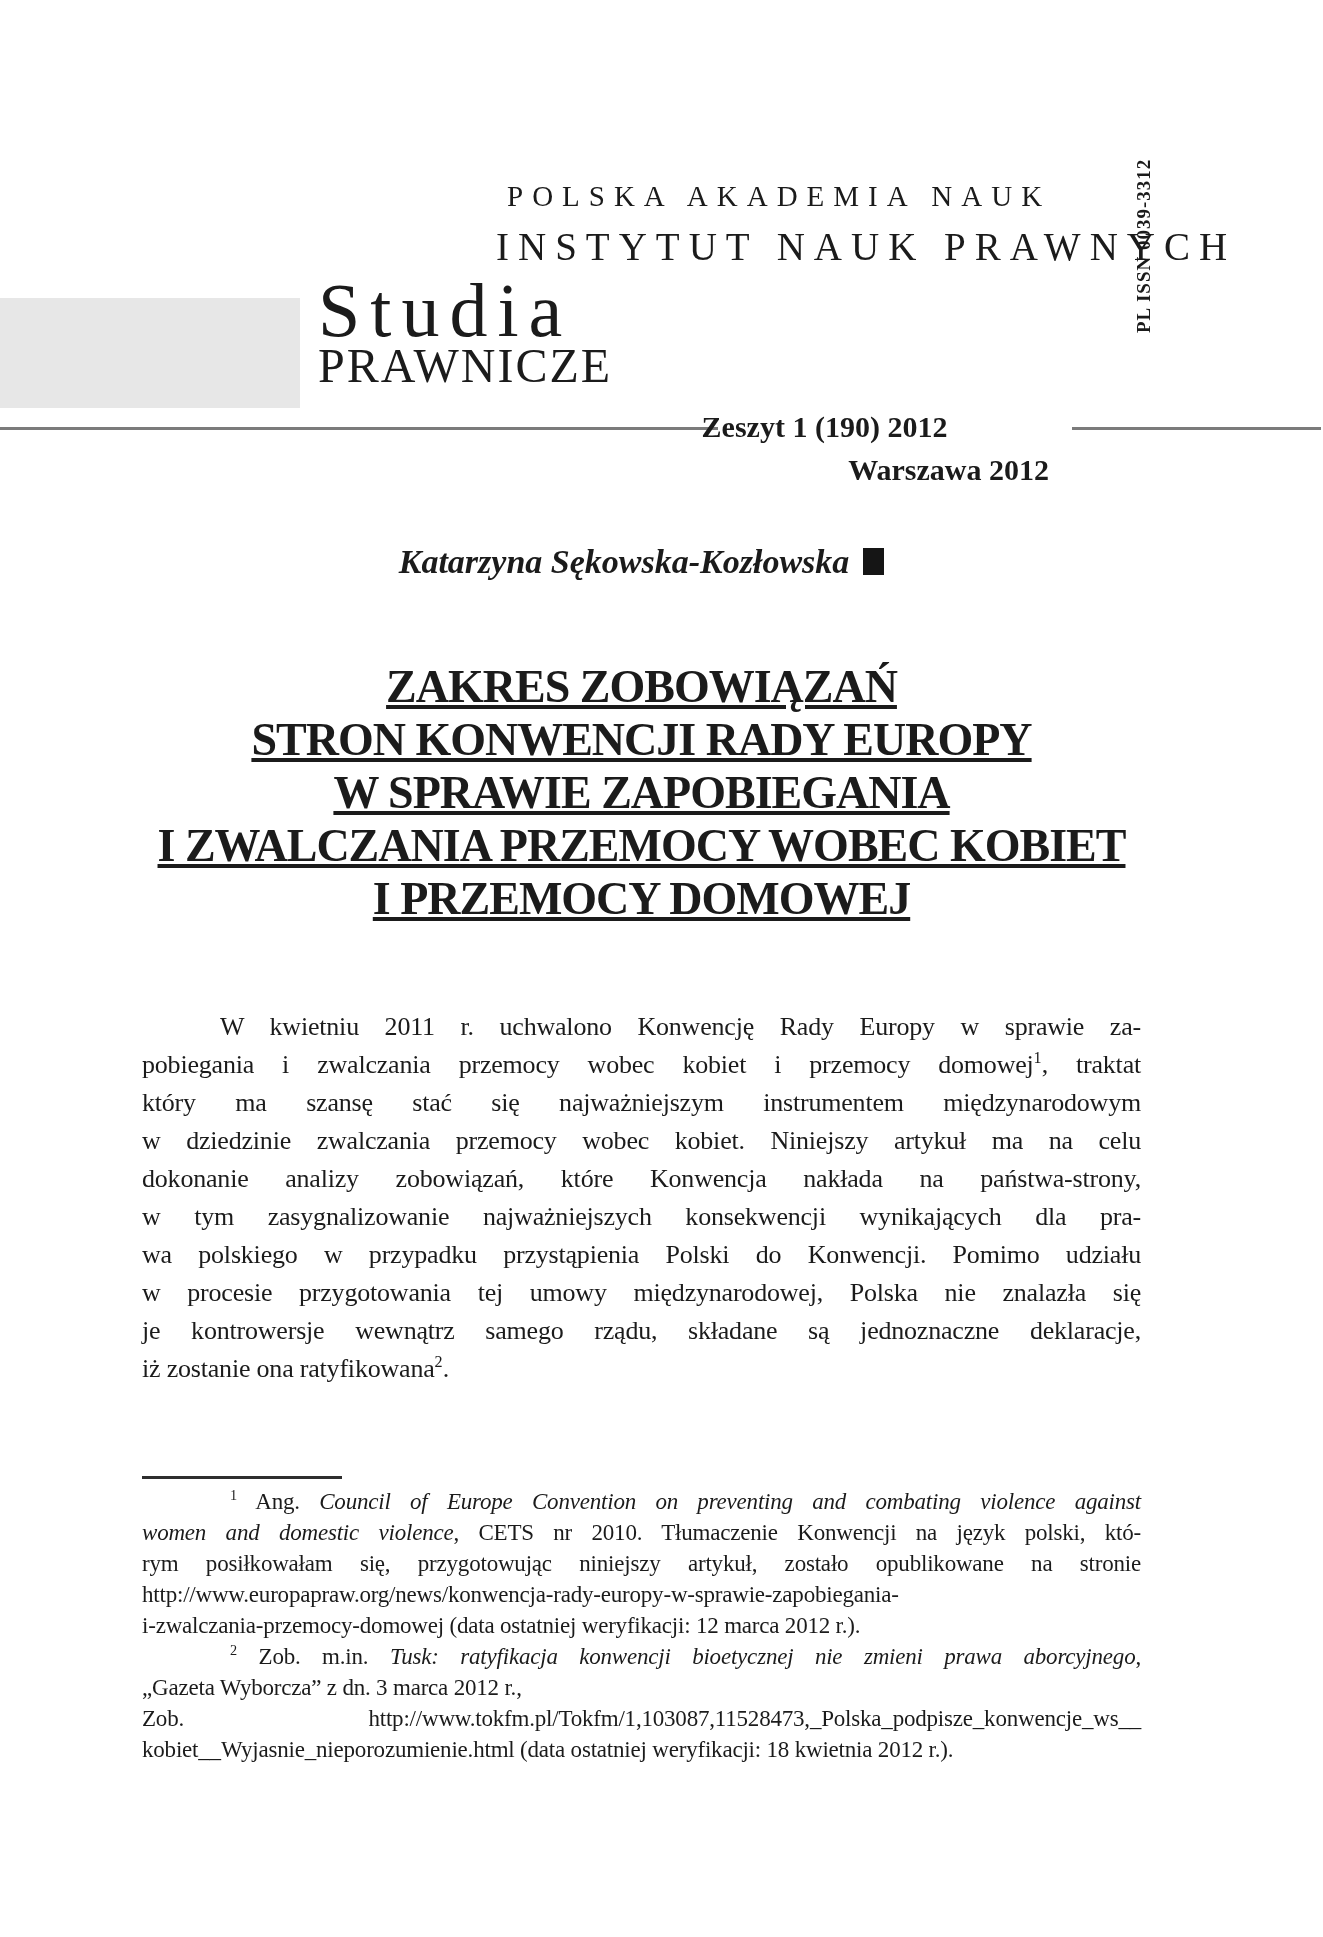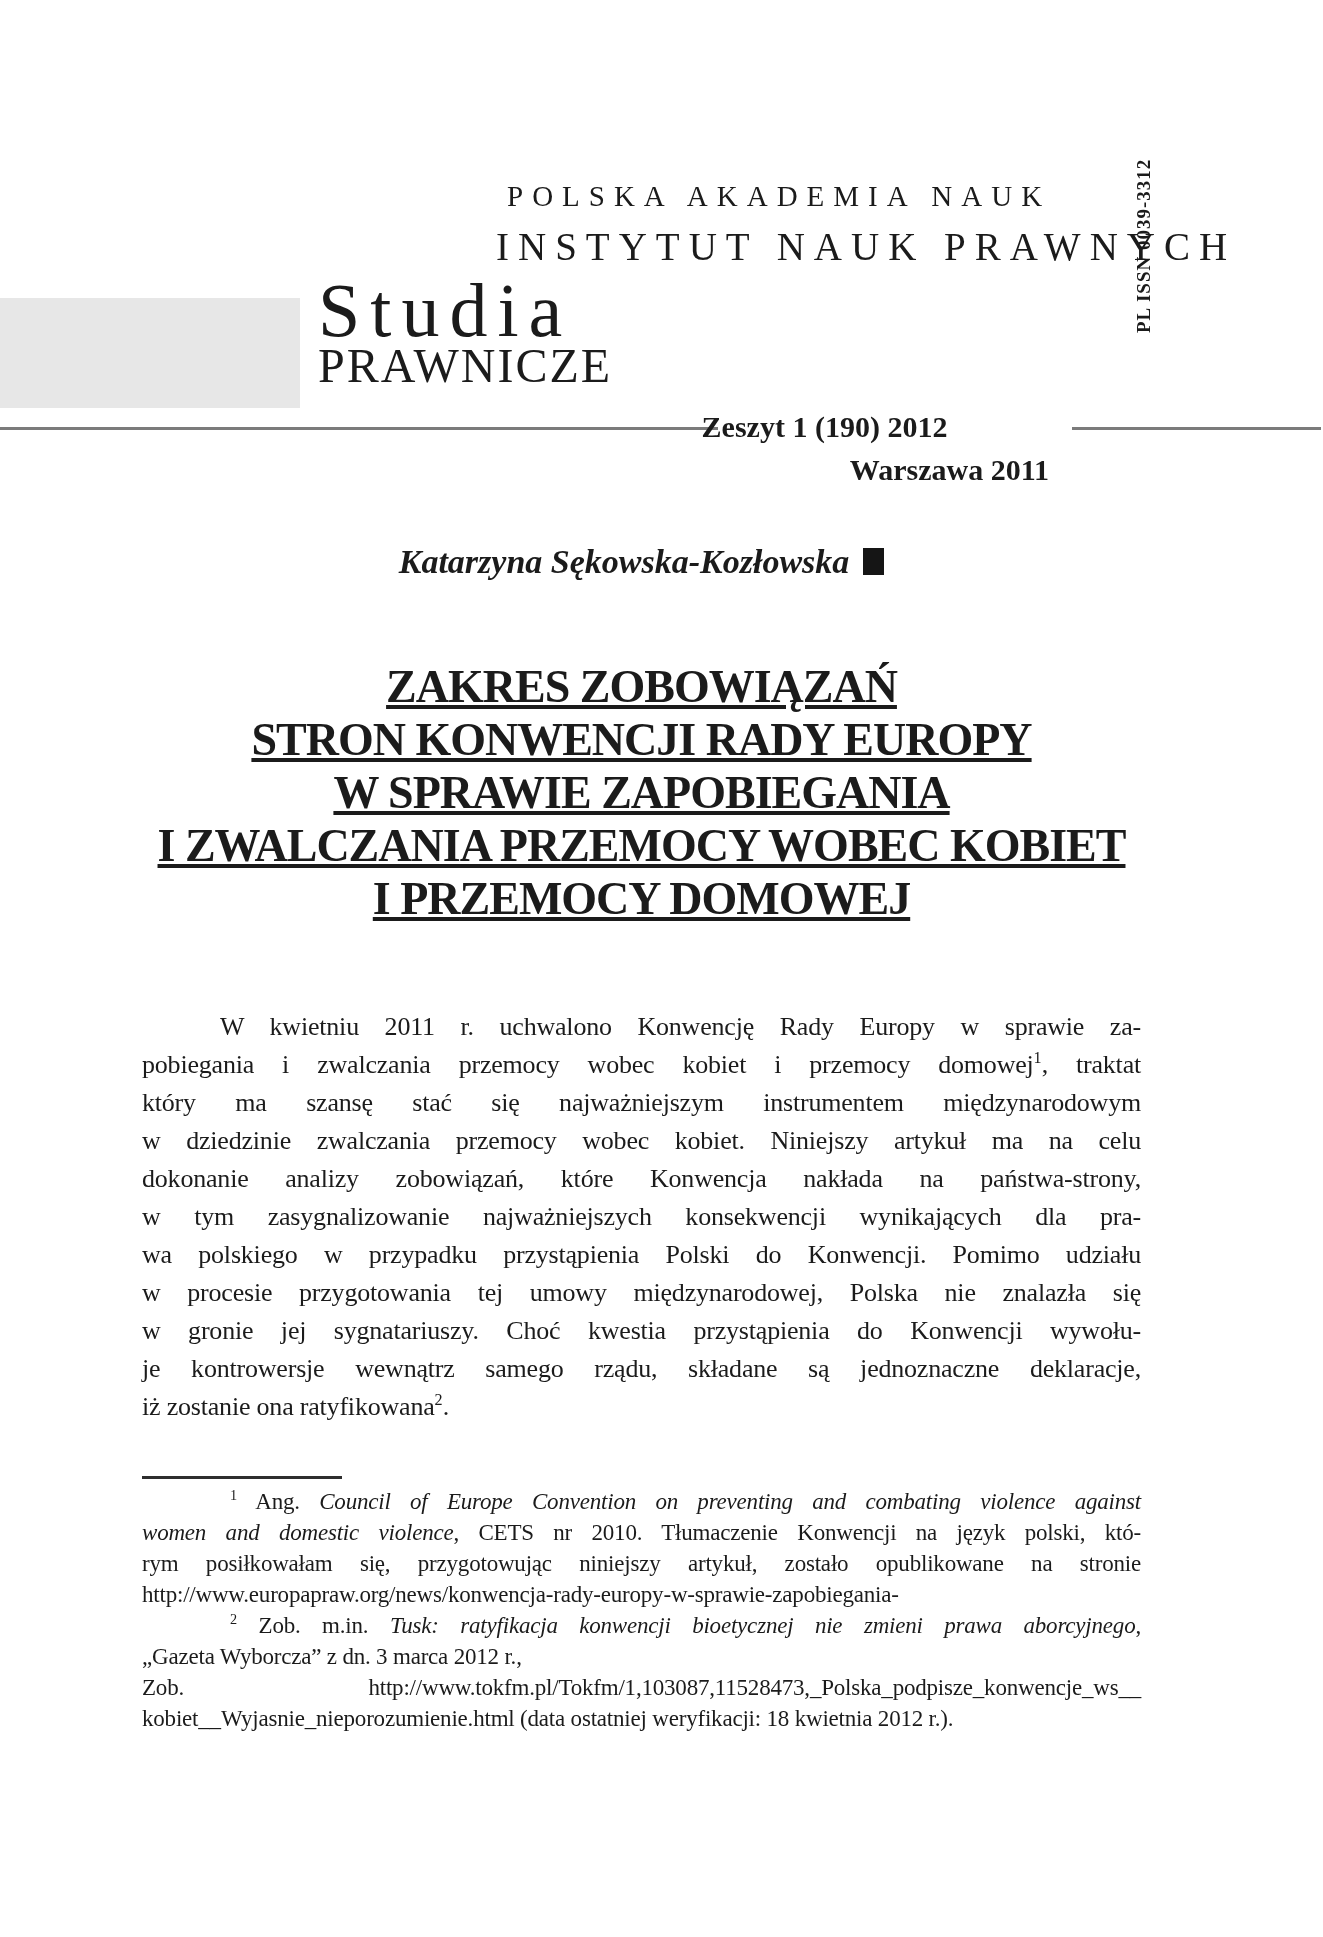--- a/index.html
+++ b/index.html
@@ -53,51 +53,51 @@
   <div class="pub2">INSTYTUT NAUK PRAWNYCH</div>
   <div class="issn">PL ISSN 0039-3312</div>
 
   <div class="graybox"></div>
   <div class="jt1">Studia</div>
   <div class="jt2">PRAWNICZE</div>
 
   <div class="rule rule-left"></div>
   <div class="rule rule-right"></div>
   <div class="issue">Zeszyt 1 (190) 2012</div>
-  <div class="city">Warszawa 2011</div>
+  <div class="city">Warszawa 2012</div>
 
   <div class="author-row"><span>Katarzyna Sękowska-Kozłowska</span><span class="sq"></span></div>
 
   <div class="title-block">
       <div class="tline">ZAKRES ZOBOWIĄZAŃ</div>
       <div class="tline">STRON KONWENCJI RADY EUROPY</div>
       <div class="tline">W SPRAWIE ZAPOBIEGANIA</div>
       <div class="tline">I ZWALCZANIA PRZEMOCY WOBEC KOBIET</div>
       <div class="tline">I PRZEMOCY DOMOWEJ</div>
     </div>
 
   <div class="body-block">
       <div class="just ind"><span>W kwietniu 2011 r. uchwalono Konwencję Rady Europy w sprawie za-</span></div>
       <div class="just "><span>pobiegania i zwalczania przemocy wobec kobiet i przemocy domowej</span><sup>1</sup><span>, traktat</span></div>
       <div class="just "><span>który ma szansę stać się najważniejszym instrumentem międzynarodowym</span></div>
       <div class="just "><span>w dziedzinie zwalczania przemocy wobec kobiet. Niniejszy artykuł ma na celu</span></div>
       <div class="just "><span>dokonanie analizy zobowiązań, które Konwencja nakłada na państwa-strony,</span></div>
       <div class="just "><span>w tym zasygnalizowanie najważniejszych konsekwencji wynikających dla pra-</span></div>
       <div class="just "><span>wa polskiego w przypadku przystąpienia Polski do Konwencji. Pomimo udziału</span></div>
       <div class="just "><span>w procesie przygotowania tej umowy międzynarodowej, Polska nie znalazła się</span></div>
-      <div class="just "><span>w gronie jej sygnatariuszy. Choć kwestia przystąpienia do Konwencji wywołu-</span></div>
       <div class="just "><span>je kontrowersje wewnątrz samego rządu, składane są jednoznaczne deklaracje,</span></div>
       <div class=""><span>iż zostanie ona ratyfikowana</span><sup>2</sup><span>.</span></div>
     </div>
 
   <div class="fnrule"></div>
   <div class="fn-block">
       <div class="just ind"><sup>1</sup><span> Ang. </span><span class="ital">Council of Europe Convention on preventing and combating violence against</span></div>
       <div class="just "><span class="ital">women and domestic violence</span><span>, CETS nr 2010. Tłumaczenie Konwencji na język polski, któ-</span></div>
       <div class="just "><span>rym posiłkowałam się, przygotowując niniejszy artykuł, zostało opublikowane na stronie</span></div>
       <div class=""><span>http://www.europapraw.org/news/konwencja-rady-europy-w-sprawie-zapobiegania-</span></div>
+      <div class=""><span>i-zwalczania-przemocy-domowej (data ostatniej weryfikacji: 12 marca 2012 r.).</span></div>
       <div class="just ind"><sup>2</sup><span> Zob. m.in. </span><span class="ital">Tusk: ratyfikacja konwencji bioetycznej nie zmieni prawa aborcyjnego</span><span>,</span></div>
       <div class=""><span>„Gazeta Wyborcza” z dn. 3 marca 2012 r.,</span></div>
       <div class="just "><span>Zob. http://www.tokfm.pl/Tokfm/1,103087,11528473,_Polska_podpisze_konwencje_ws__</span></div>
       <div class=""><span>kobiet__Wyjasnie_nieporozumienie.html (data ostatniej weryfikacji: 18 kwietnia 2012 r.).</span></div>
     </div>
 
 </div>
 
 </body></html>

